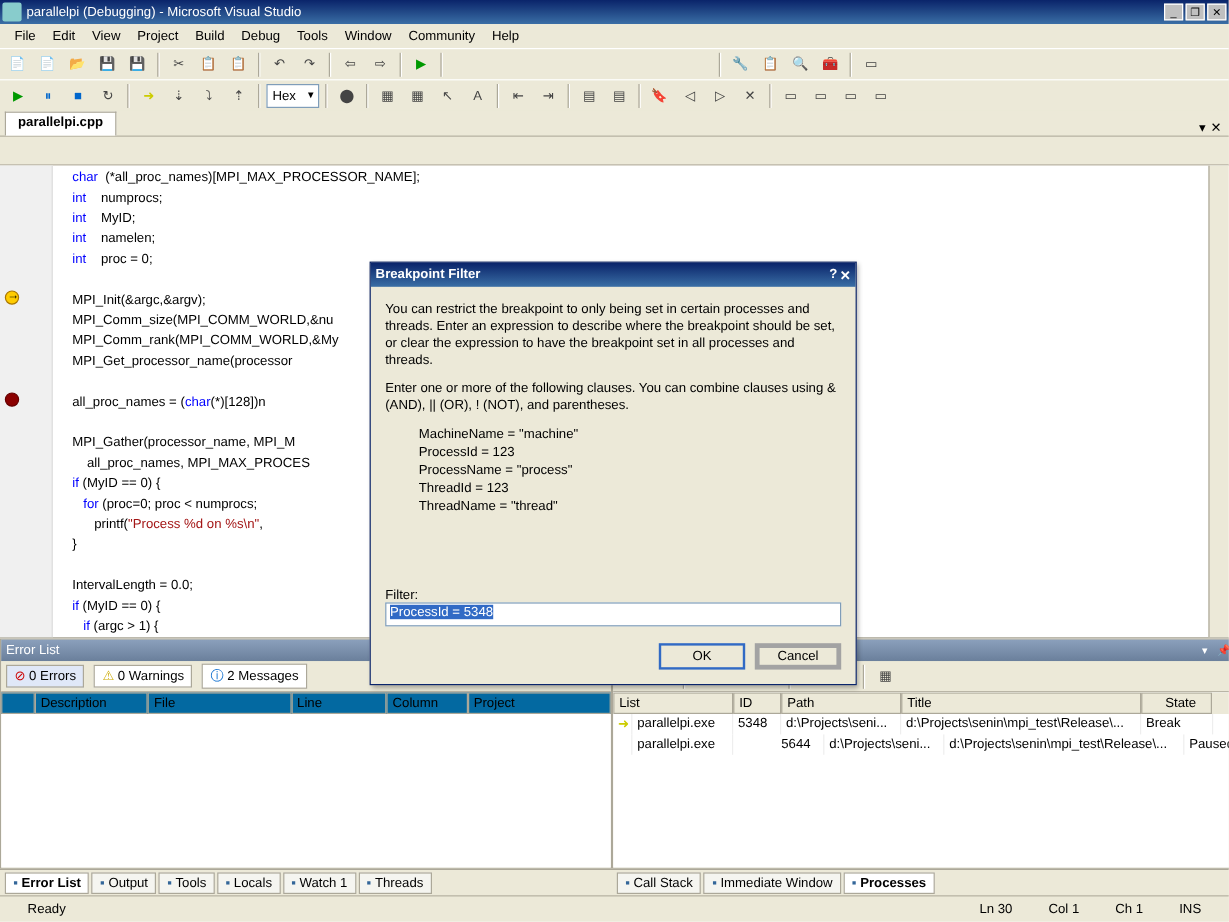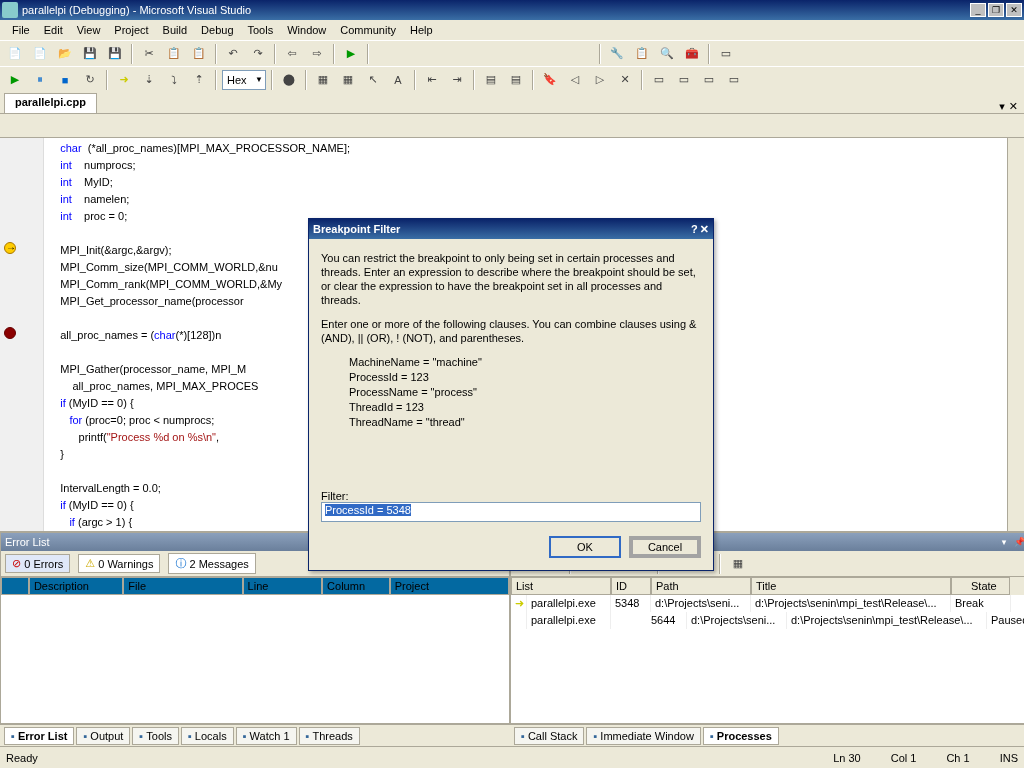--- a/index.html
+++ b/index.html
@@ -48,21 +48,21 @@
 .proctb{background:#ece9d8;height:26px;display:flex;align-items:center;padding:0 4px;gap:4px;border-bottom:1px solid #aca899;}
 .procgrid{flex:1;background:#fff;overflow:hidden;}
 .phdr{display:flex;background:#ece9d8;height:18px;}
 .phdr div,.prow div{border-right:1px solid #eee;padding:2px 4px;overflow:hidden;white-space:nowrap;}
 .phdr div{border:1px solid #aca899;}
 .prow{display:flex;height:17px;}
 
 .tabbar{background:#ece9d8;height:22px;display:flex;align-items:center;padding:0 4px;gap:2px;border-top:1px solid #aca899;}
 .btab{border:1px solid #aca899;background:#f5f5f0;padding:2px 6px;display:flex;align-items:center;gap:3px;}
 .btab.active{background:#fff;font-weight:bold;}
-.status{height:22px;background:#ece9d8;border-top:1px solid #aca899;display:flex;align-items:center;padding:0 6px;gap:20px;}
+.status{height:22px;background:#ece9d8;border-top:1px solid #aca899;display:flex;align-items:center;padding:0 23px;gap:20px;}
 .status .r{margin-left:auto;display:flex;gap:30px;}
 
 
 .dialog{position:absolute;left:308px;top:218px;width:406px;background:#ece9d8;border:1px solid #0a246a;box-shadow:2px 2px 4px rgba(0,0,0,.3);z-index:100;}
 .dlgtitle{background:linear-gradient(#0a246a,#3a6ea5);color:#fff;height:20px;padding:2px 4px;display:flex;align-items:center;font-weight:bold;}
 .dlgtitle .winbtns{margin-left:auto;display:flex;gap:2px;}
 .dlgbody{padding:12px;}
 .dlgbody p{margin-bottom:10px;line-height:14px;}
 .examples{margin-left:28px;line-height:15px;}
 .dlginput{width:100%;height:20px;border:1px solid #7f9db9;background:#fff;padding:1px 3px;}

